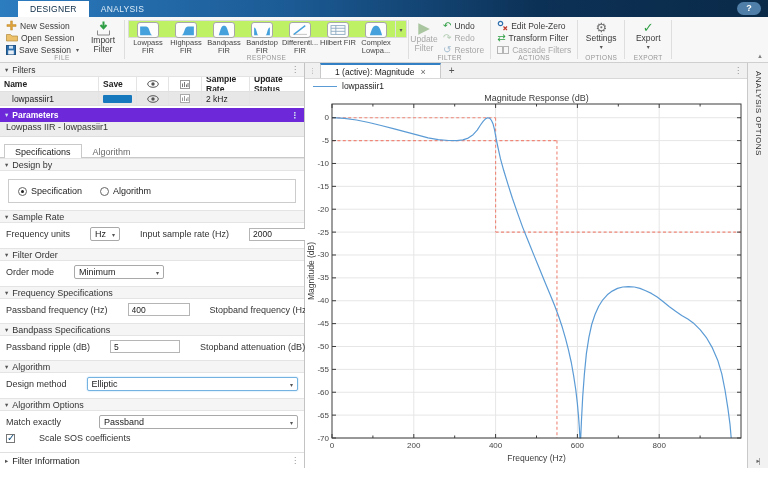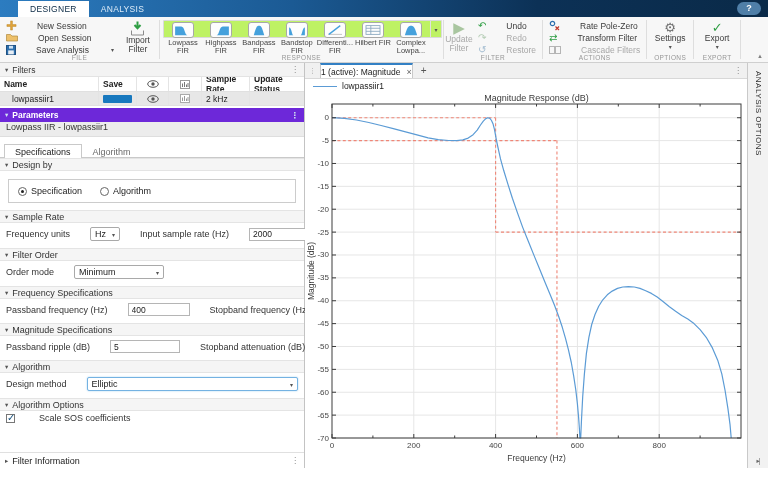--- a/index.html
+++ b/index.html
@@ -14,21 +14,21 @@
   .apptab.selected{background:#fff;color:#0a2944}
   .helpbtn{position:absolute;right:7px;top:2px;width:24px;height:13px;background:#4f7fa8;border-radius:7px;
            color:#fff;text-align:center;line-height:13px;font-size:9px;font-weight:bold}
 
   
   .ribbon{height:46px;background:#f7f7f7;border-bottom:1px solid #cfcfcf;display:flex;position:relative}
   .rgroup{position:relative;height:100%;padding:2px 3px 9px;display:flex;align-items:flex-start}
   .glabel{position:absolute;bottom:1px;left:0;right:0;text-align:center;font-size:6.5px;color:#969696;letter-spacing:.4px}
   .gsep{width:1px;background:#dedede;margin:3px 0}
   .stack{display:flex;flex-direction:column;justify-content:flex-start;gap:1px;padding-top:1px}
-  .smallbtn{display:flex;align-items:center;gap:20px;height:11px;padding:0 3px;font-size:8.5px;color:#3a3a3a;white-space:nowrap}
+  .smallbtn{display:flex;align-items:center;gap:3px;height:11px;padding:0 3px;font-size:8.5px;color:#3a3a3a;white-space:nowrap}
   .smallbtn.disabled{color:#a8a8a8}
   .bigbtn{width:40px;display:flex;flex-direction:column;align-items:center;font-size:8.5px;color:#3a3a3a;
           line-height:9px;padding-top:2px;text-align:center}
   .bigbtn.disabled{color:#a8a8a8}
   .dd{font-size:6px;color:#555;margin-left:2px}
   .bigbtn .dd{margin:0}
   .gallerybox{border:1px solid #dadada;background:#bef264;display:flex;height:18px;margin-top:1px;border-radius:1px}
   .gitem{width:38px;text-align:center;font-size:7.5px;color:#444;line-height:8px;padding-top:1px}
   .gicon{width:22px;height:16px;border:1px solid #a8a8a8;border-radius:3px;margin:0 auto 1px;background:#fdfdfd;
          display:flex;align-items:center;justify-content:center}
@@ -80,21 +80,21 @@
   .radio.selected::after{content:"";position:absolute;left:2px;top:2px;right:2px;bottom:2px;background:#222;border-radius:50%}
   .checkbox{width:9px;height:9px;border:1px solid #777;background:#fff;position:relative;margin-right:4px;flex:none}
   .checkbox.selected::after{content:"\2713";position:absolute;top:-3px;left:0;font-size:10px;color:#17527e;font-weight:bold}
   .firow{margin-top:auto;border-top:1px solid #e0e0e0;height:16px;display:flex;align-items:center;padding:0 5px;flex:none}
 
   
   .plot{flex:1;display:flex;flex-direction:column;background:#fff;min-width:0}
   .ptabstrip{height:16px;background:#f0f0f0;border-bottom:1px solid #d8d8d8;display:flex;align-items:flex-end;flex:none}
   .grip{color:#9a9a9a;font-size:7px;padding:0 4px;align-self:center}
   .doctab{background:#fff;border:1px solid #c9c9c9;border-bottom:none;border-top:2px solid #3380c4;
-          padding:0 0;font-size:8.5px;display:flex;gap:6px;align-items:center;height:15px;color:#222}
+          padding:0 14px;font-size:8.5px;display:flex;gap:6px;align-items:center;height:15px;color:#222}
   .doctab .close{color:#666;font-size:9px}
   .addtab{padding:0 8px;color:#555;font-size:10px;align-self:center}
   .ptabmenu{margin-left:auto;color:#888;font-size:8px;padding:0 5px;align-self:center}
   .legendrow{height:14px;display:flex;align-items:center;padding-left:8px;gap:5px;flex:none;font-size:8.5px;color:#222}
   .legline{width:24px;height:0;border-top:1.4px solid #5b9bd5}
   svg text.tick{font:8px "Liberation Sans","DejaVu Sans",sans-serif;fill:#464646}
   svg text.axlab{font:8.5px "Liberation Sans","DejaVu Sans",sans-serif;fill:#3c3c3c}
   svg text.ptitle{font:9px "Liberation Sans","DejaVu Sans",sans-serif;fill:#3c3c3c}
 
   
@@ -133,21 +133,21 @@
               <path d="M0.5 1.5 h4 l1.5 1.5 h5.5 v5 h-11 z" fill="#edc06a" stroke="#b08a3e" stroke-width="0.7"></path>
             </svg>
           <span>Open Session</span>
         </div>
         <div class="smallbtn">
           <svg width="10" height="10" viewBox="0 0 10 10">
               <rect x="0.5" y="0.5" width="9" height="9" fill="#2d6fad" stroke="#1f5183"></rect>
               <rect x="3" y="0.8" width="4" height="2.8" fill="#cfe2f3"></rect>
               <rect x="2.2" y="5.4" width="5.6" height="4" fill="#e8eef5"></rect>
             </svg>
-          <span>Save Analysis</span>
+          <span>Save Session</span>
           <span class="dd">▾</span>
         </div>
       </div>
       <div class="bigbtn" style="width:36px;margin-left:3px">
         <svg width="17" height="15" viewBox="0 0 17 15">
           <path d="M8.5 0.5 v5.5 M5.5 4 l3 3.2 3-3.2" stroke="#2f9e44" stroke-width="2" fill="none"></path>
           <path d="M2.5 9.5 v4.5 h12 v-4.5" stroke="#8a8a8a" fill="none"></path>
         </svg>
         <span>Import</span>
         <span>Filter</span>
@@ -256,21 +256,21 @@
     </div>
     <div class="gsep"></div>
 
     <div class="rgroup">
       <div class="stack">
         <div class="smallbtn">
           <svg width="11" height="11" viewBox="0 0 11 11">
               <circle cx="3.5" cy="3.5" r="2.2" fill="none" stroke="#2d6fad" stroke-width="1.2"></circle>
               <path d="M6.5 6.5 L10 10 M10 6.5 L6.5 10" stroke="#c0392b" stroke-width="1.2"></path>
             </svg>
-          <span>Rate Pole-Zero</span>
+          <span>Edit Pole-Zero</span>
         </div>
         <div class="smallbtn">
           <span class="glyphicon" style="color:#2f9e44">⇄</span>
           <span>Transform Filter</span>
         </div>
         <div class="smallbtn disabled">
           <svg width="12" height="8" viewBox="0 0 12 8">
               <rect x="0.5" y="0.5" width="5" height="7" fill="none" stroke="#b5b5b5"></rect>
               <rect x="6.5" y="0.5" width="5" height="7" fill="none" stroke="#b5b5b5"></rect>
             </svg>
@@ -417,21 +417,21 @@
       </div>
       <div class="row">
         <span class="lbl">Passband frequency (Hz)</span>
         <input class="txt" style="width: 62px;" value="400">
         <span class="lbl">Stopband frequency (Hz)</span>
         <input class="txt" style="width: 62px;" value="550">
       </div>
 
       <div class="sec">
         <span class="tri">▾</span>
-        <span>Magnitude Specifications</span>
+        <span>Bandpass Specifications</span>
       </div>
       <div class="row">
         <span class="lbl">Passband ripple (dB)</span>
         <input class="txt" style="width: 70px;" value="5">
         <span class="lbl">Stopband attenuation (dB)</span>
         <input class="txt" style="width: 58px;" value="25">
       </div>
 
       <div class="sec">
         <span class="tri">▾</span>
@@ -441,20 +441,27 @@
         <span class="lbl">Design method</span>
         <div class="combo focus" style="flex:1">
           <span>Elliptic</span>
           <span class="arr">▾</span>
         </div>
       </div>
 
       <div class="sec">
         <span class="tri">▾</span>
         <span>Algorithm Options</span>
+      </div>
+      <div class="row">
+        <span class="lbl">Match exactly</span>
+        <div class="combo" style="flex:1;margin-left:18px">
+          <span>Passband</span>
+          <span class="arr">▾</span>
+        </div>
       </div>
       <div class="row" style="padding-top:2px">
         <span class="checkbox selected"></span>
         <span class="lbl">Scale SOS coefficients</span>
       </div>
 
       <div class="firow">
         <span class="tri">▸</span>
         <span>Filter Information</span>
         <span class="menu-dots">⋮</span>

